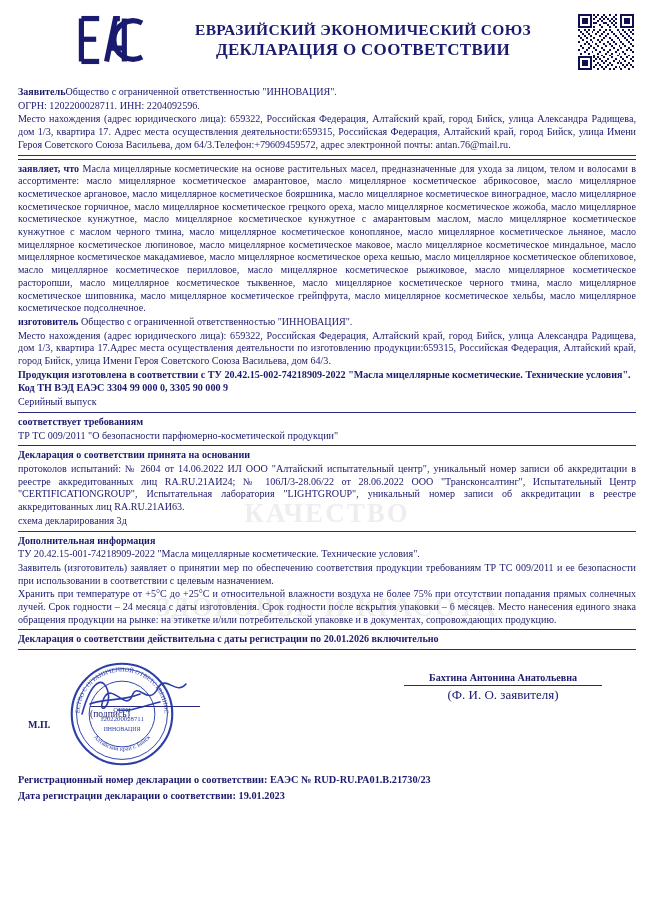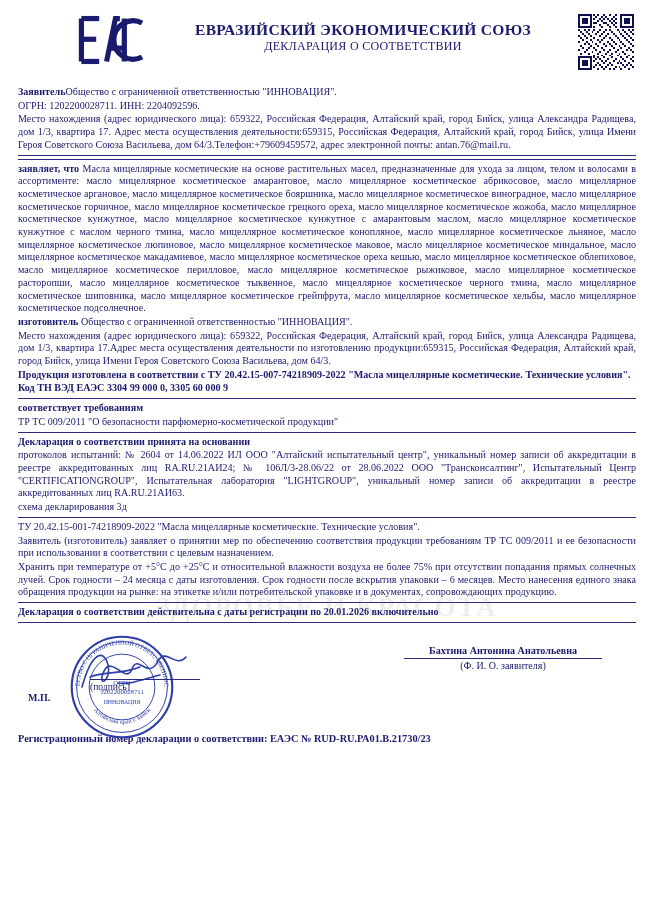--- a/index.html
+++ b/index.html
@@ -59,22 +59,22 @@
     text-align: center;
     padding-top: 6px;
   }
   .title-block .t1 {
     font-size: 15.5px;
     font-weight: bold;
     letter-spacing: 0.3px;
     line-height: 1.25;
   }
   .title-block .t2 {
-    font-size: 12px;
-    font-weight: normal;
+    font-size: 17px;
+    font-weight: bold;
     letter-spacing: 0.3px;
     line-height: 1.25;
   }
   .qr {
     width: 56px;
     height: 56px;
     flex: 0 0 auto;
     margin-right: 2px;
   }
 
@@ -107,21 +107,21 @@
     top: 18px;
     width: 250px;
     text-align: center;
     font-size: 10.1px;
   }
   .sign-right .name { font-weight: bold; }
   .sign-right .rule {
     border-top: 1px solid #2a2a80;
     margin: 2px 26px 1px 26px;
   }
-  .sign-right .cap { font-size: 10px; }
+  .sign-right .cap { font-size: 13px; }
   .sign-left {
     position: absolute;
     left: 10px;
     top: 26px;
     width: 260px;
     font-size: 10.1px;
   }
   .sign-left .podpis {
     margin-left: 62px;
     margin-top: 26px;
@@ -145,32 +145,33 @@
   .signature-scribble {
     position: absolute;
     left: 56px;
     top: 14px;
     width: 120px;
     height: 70px;
   }
 
   
   .footer {
-    margin-top: 0;
+    margin-top: 14px;
     font-size: 10.3px;
     font-weight: bold;
     line-height: 1.5;
   }
 </style>
 </head>
 <body>
 
 <div class="page">
 
   <div class="watermark">
+    <div class="wm-line wm1">КАЧЕСТВО</div>
     <div class="wm-line wm2">ЗДОРОВЬЕ И КРАСОТА</div>
   </div>
 
   <div class="header">
 
     <svg class="eac-mark" viewBox="0 0 100 70">
       <g fill="none" stroke="#1a1a6e" stroke-width="7">
         <path d="M10 6 L10 64"></path>
         <path d="M10 6 L34 6"></path>
         <path d="M10 34 L30 34"></path>
@@ -412,36 +413,38 @@
       <span class="b">заявляет, что</span>
       <span>Масла мицеллярные косметические на основе растительных масел, предназначенные для ухода за лицом, телом и волосами в ассортименте: масло мицеллярное косметическое амарантовое, масло мицеллярное косметическое абрикосовое, масло мицеллярное косметическое аргановое, масло мицеллярное косметическое бояршника, масло мицеллярное косметическое виноградное, масло мицеллярное косметическое горчичное, масло мицеллярное косметическое грецкого ореха, масло мицеллярное косметическое жожоба, масло мицеллярное косметическое кунжутное, масло мицеллярное косметическое кунжутное с амарантовым маслом, масло мицеллярное косметическое кунжутное с маслом черного тмина, масло мицеллярное косметическое конопляное, масло мицеллярное косметическое льняное, масло мицеллярное косметическое люпиновое, масло мицеллярное косметическое маковое, масло мицеллярное косметическое миндальное, масло мицеллярное косметическое макадамиевое, масло мицеллярное косметическое ореха кешью, масло мицеллярное косметическое облепиховое, масло мицеллярное косметическое перилловое, масло мицеллярное косметическое рыжиковое, масло мицеллярное косметическое расторопши, масло мицеллярное косметическое тыквенное, масло мицеллярное косметическое черного тмина, масло мицеллярное косметическое шиповника, масло мицеллярное косметическое грейпфрута, масло мицеллярное косметическое  хельбы, масло мицеллярное косметическое подсолнечное.</span>
     </p>
 
     <p class="sec">
       <span class="b">изготовитель</span>
       <span>Общество с ограниченной ответственностью "ИННОВАЦИЯ".</span>
     </p>
     <p>Место нахождения (адрес юридического лица): 659322, Российская Федерация, Алтайский край, город Бийск, улица Александра Радищева, дом 1/3, квартира 17.Адрес места осуществления деятельности по изготовлению продукции:659315, Российская Федерация, Алтайский край, город Бийск, улица Имени Героя Советского Союза Васильева, дом 64/3.</p>
 
-    <p class="sec b">Продукция изготовлена в соответствии с ТУ 20.42.15-007-74218909-2022 "Масла мицеллярные косметические. Технические условия".</p>
+    <p class="sec b">Продукция изготовлена в соответствии с ТУ 20.42.15-002-74218909-2022 "Масла мицеллярные косметические. Технические условия".</p>
     <p>
       <span class="b">Код ТН ВЭД ЕАЭС</span>
-      <span class="b">3304 99 000 0, 3305 60 000 9</span>
+      <span class="b">3304 99 000 0, 3305 90 000 9</span>
     </p>
+    <p>Серийный выпуск</p>
     <hr class="hr">
 
     <p class="b">соответствует требованиям</p>
     <p>ТР ТС 009/2011 "О безопасности парфюмерно-косметической продукции"</p>
     <hr class="hr">
 
     <p class="b">Декларация о соответствии принята на основании</p>
     <p>протоколов испытаний: № 2604 от  14.06.2022 ИЛ ООО "Алтайский испытательный центр", уникальный номер записи об аккредитации в реестре аккредитованных лиц RA.RU.21АИ24; № 106Л/3-28.06/22 от 28.06.2022 ООО "Трансконсалтинг", Испытательный Центр "CERTIFICATIONGROUP", Испытательная лаборатория "LIGHTGROUP", уникальный номер записи об аккредитации в реестре аккредитованных лиц RA.RU.21АИ63.</p>
     <p>схема декларирования 3д</p>
     <hr class="hr">
 
+    <p class="b">Дополнительная информация</p>
     <p>ТУ 20.42.15-001-74218909-2022 "Масла мицеллярные косметические. Технические условия".</p>
     <p>Заявитель (изготовитель) заявляет о принятии мер по обеспечению соответствия продукции требованиям ТР ТС 009/2011 и ее безопасности при использовании в соответствии с целевым назначением.</p>
     <p>Хранить при температуре от +5°С  до  +25°С и относительной влажности воздуха не более 75%  при отсутствии попадания прямых солнечных лучей. Срок годности – 24 месяца с даты изготовления. Срок годности после вскрытия упаковки – 6 месяцев. Место нанесения единого знака обращения продукции на рынке: на этикетке и/или потребительской упаковке и в документах, сопровождающих продукцию.</p>
     <hr class="hr">
 
     <p class="b">Декларация о соответствии  действительна с даты регистрации по 20.01.2026 включительно</p>
     <hr class="hr">
   </div>
 
   <div class="sign-area">
@@ -486,15 +489,19 @@
       <div class="rule"></div>
       <div class="cap">(Ф. И. О. заявителя)</div>
     </div>
   </div>
 
   <div class="footer">
     <div>
       <span>Регистрационный номер декларации о соответствии:</span>
       <span>ЕАЭС № RUD-RU.РА01.В.21730/23</span>
     </div>
+    <div>
+      <span>Дата регистрации декларации о соответствии:</span>
+      <span>19.01.2023</span>
+    </div>
   </div>
 
 </div>
 
 </body></html>

